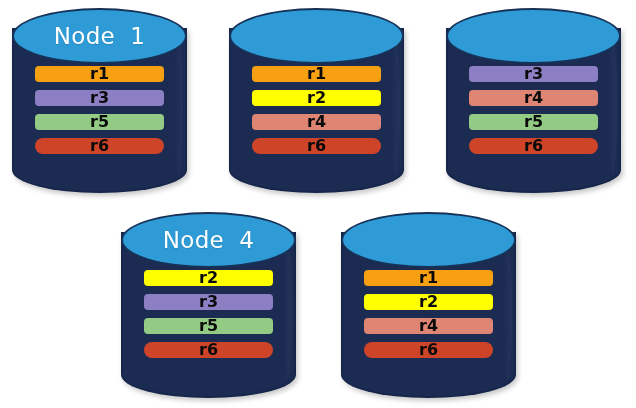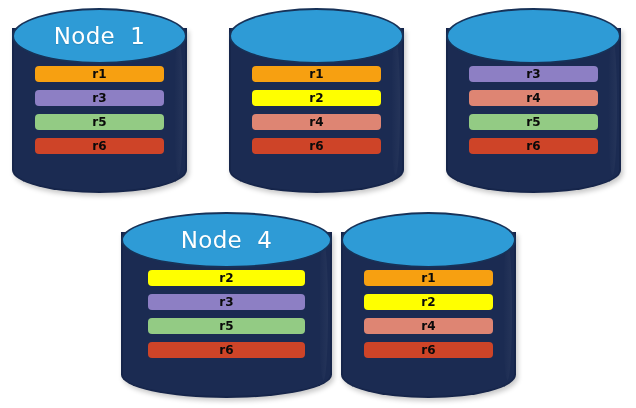--- a/index.html
+++ b/index.html
@@ -90,26 +90,26 @@
     flex-direction: column;
   }
   .replica {
     height: 16px;
     margin-bottom: 8px;
     border-radius: 4px;
     display: flex;
     align-items: center;
     justify-content: center;
     color: #0a0a0a;
-    font-size: 12px;
+    font-size: 16px;
     font-weight: bold;
     line-height: 1;
     box-sizing: border-box;
   }
-  .replica:last-child { margin-bottom: 0; }
+  .replica:last-child { margin-bottom: 0; border-radius: 8px; }
 </style>
 </head>
 <body style="background: rgb(255, 255, 255);">
 
 <div id="stage">
     <div class="node" style="left: 12px; top: 8px; width: 175px; height: 185px;">
       <div class="cyl">
         <div class="cyl-body" style="background: rgb(27, 43, 82); border-color: rgb(22, 37, 74);"></div>
         <div class="cyl-top" style="background: rgb(46, 155, 214);"></div>
       </div>
@@ -138,21 +138,21 @@
         <div class="cyl-body" style="background: rgb(27, 43, 82); border-color: rgb(22, 37, 74);"></div>
         <div class="cyl-top" style="background: rgb(46, 155, 214);"></div>
       </div>
       <div class="replicas">
         <div class="replica" style="background: rgb(141, 127, 196);">r3</div>
         <div class="replica" style="background: rgb(222, 133, 115);">r4</div>
         <div class="replica" style="background: rgb(147, 203, 132);">r5</div>
         <div class="replica" style="background: rgb(206, 68, 40);">r6</div>
       </div>
     </div>
-    <div class="node" style="left: 121px; top: 212px; width: 175px; height: 186px; padding-left: 36px;">
+    <div class="node" style="left: 121px; top: 212px; width: 175px; height: 186px;">
       <div class="cyl">
         <div class="cyl-body" style="background: rgb(27, 43, 82); border-color: rgb(22, 37, 74);"></div>
         <div class="cyl-top" style="background: rgb(46, 155, 214);"></div>
       </div>
       <div class="node-label" style="color: rgb(255, 255, 255);">Node  4</div>
       <div class="replicas">
         <div class="replica" style="background: rgb(255, 255, 0);">r2</div>
         <div class="replica" style="background: rgb(141, 127, 196);">r3</div>
         <div class="replica" style="background: rgb(147, 203, 132);">r5</div>
         <div class="replica" style="background: rgb(206, 68, 40);">r6</div>

